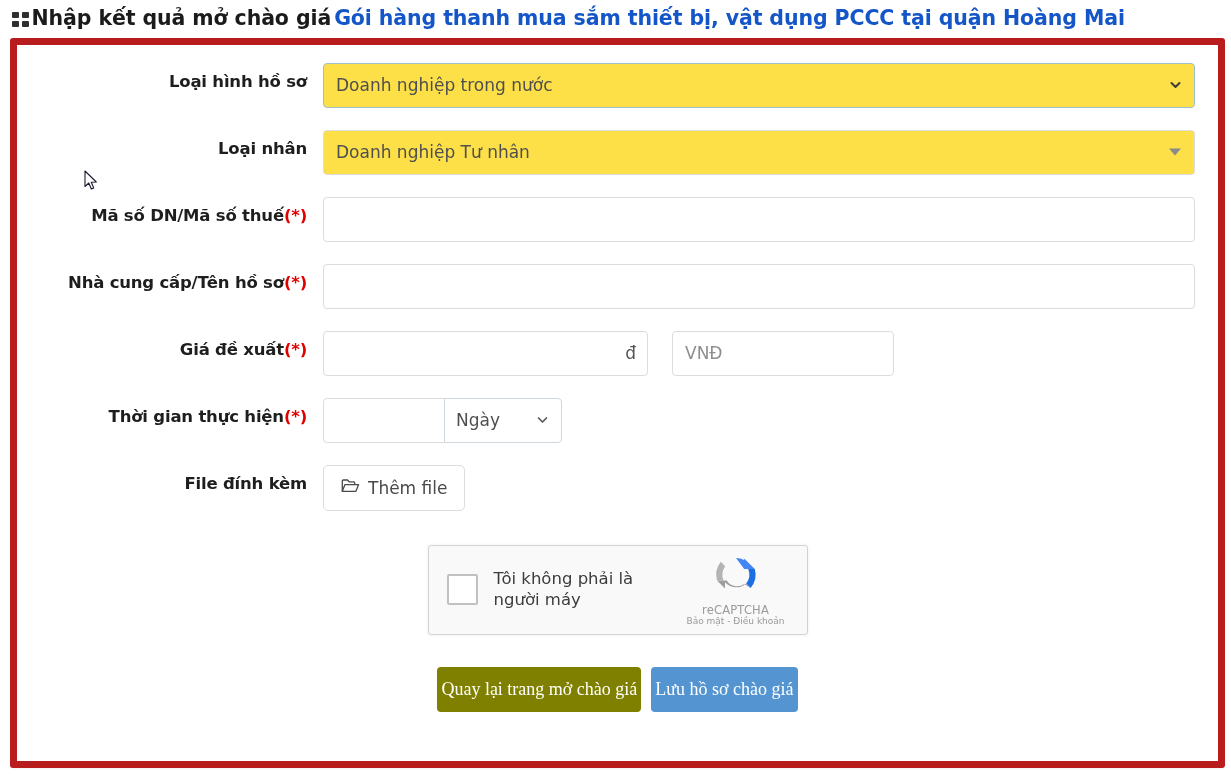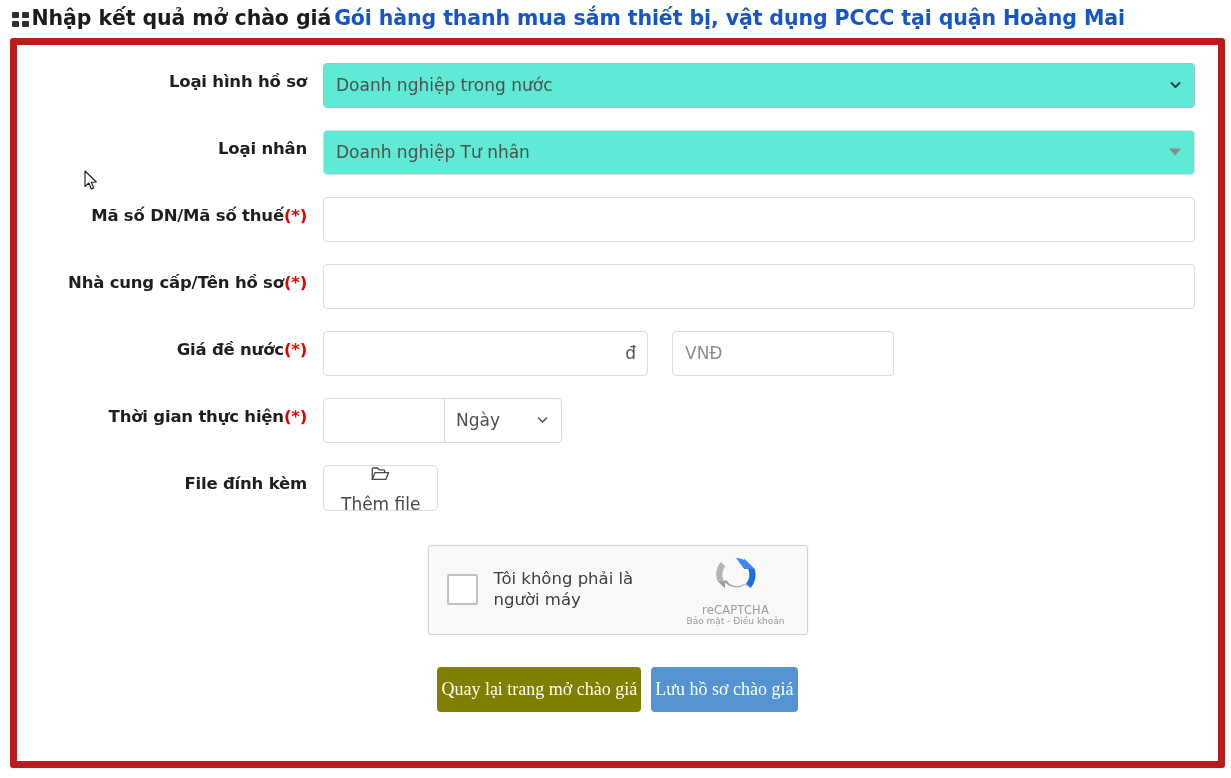--- a/index.html
+++ b/index.html
@@ -93,21 +93,21 @@
   .inp::placeholder { color: #8e8e8e; }
   .inp-wide { width: 872px; }
 
   
   .sel-wrap { position: relative; display: inline-block; }
   .sel {
     height: 45px;
     width: 872px;
     border: 1px solid #9fc0cd;
     border-radius: 4px;
-    background: #5eead4;
+    background: #fde047;
     font-family: inherit;
     font-size: 17px;
     color: #4f4f4f;
     padding: 0 34px 0 12px;
     outline: none;
     appearance: none;
     -webkit-appearance: none;
   }
   .sel.gray-border { border-color: #dcdcdc; }
   .chev {
@@ -171,21 +171,20 @@
     gap: 8px;
     height: 46px;
     padding: 0 17px;
     border: 1px solid #dcdcdc;
     border-radius: 5px;
     background: #fff;
     font-family: inherit;
     font-size: 17px;
     color: #4a4a4a;
     cursor: pointer;
-    flex-direction: column;
   }
   .folder-icon { display: block; }
 
   
   .captcha-area {
     display: flex;
     justify-content: center;
     margin-top: 34px;
   }
   .recaptcha {
@@ -325,21 +324,21 @@
     <div class="form-label">
       <span>Nhà cung cấp/Tên hồ sơ</span><span class="req">(*)</span>
     </div>
     <div class="form-control">
       <input class="inp inp-wide" type="text" value="" placeholder="" style="">
     </div>
   </div>
 
   <div class="form-row">
     <div class="form-label">
-      <span>Giá đề nước</span><span class="req">(*)</span>
+      <span>Giá đề xuất</span><span class="req">(*)</span>
     </div>
     <div class="form-control">
       <span class="price-input-wrap">
         <input class="inp price-input" type="text" value="" placeholder="" style="">
         <span class="dong-suffix">đ</span>
       </span>
       <input class="inp currency-box" type="text" value="" placeholder="VNĐ" style="">
     </div>
   </div>
 

